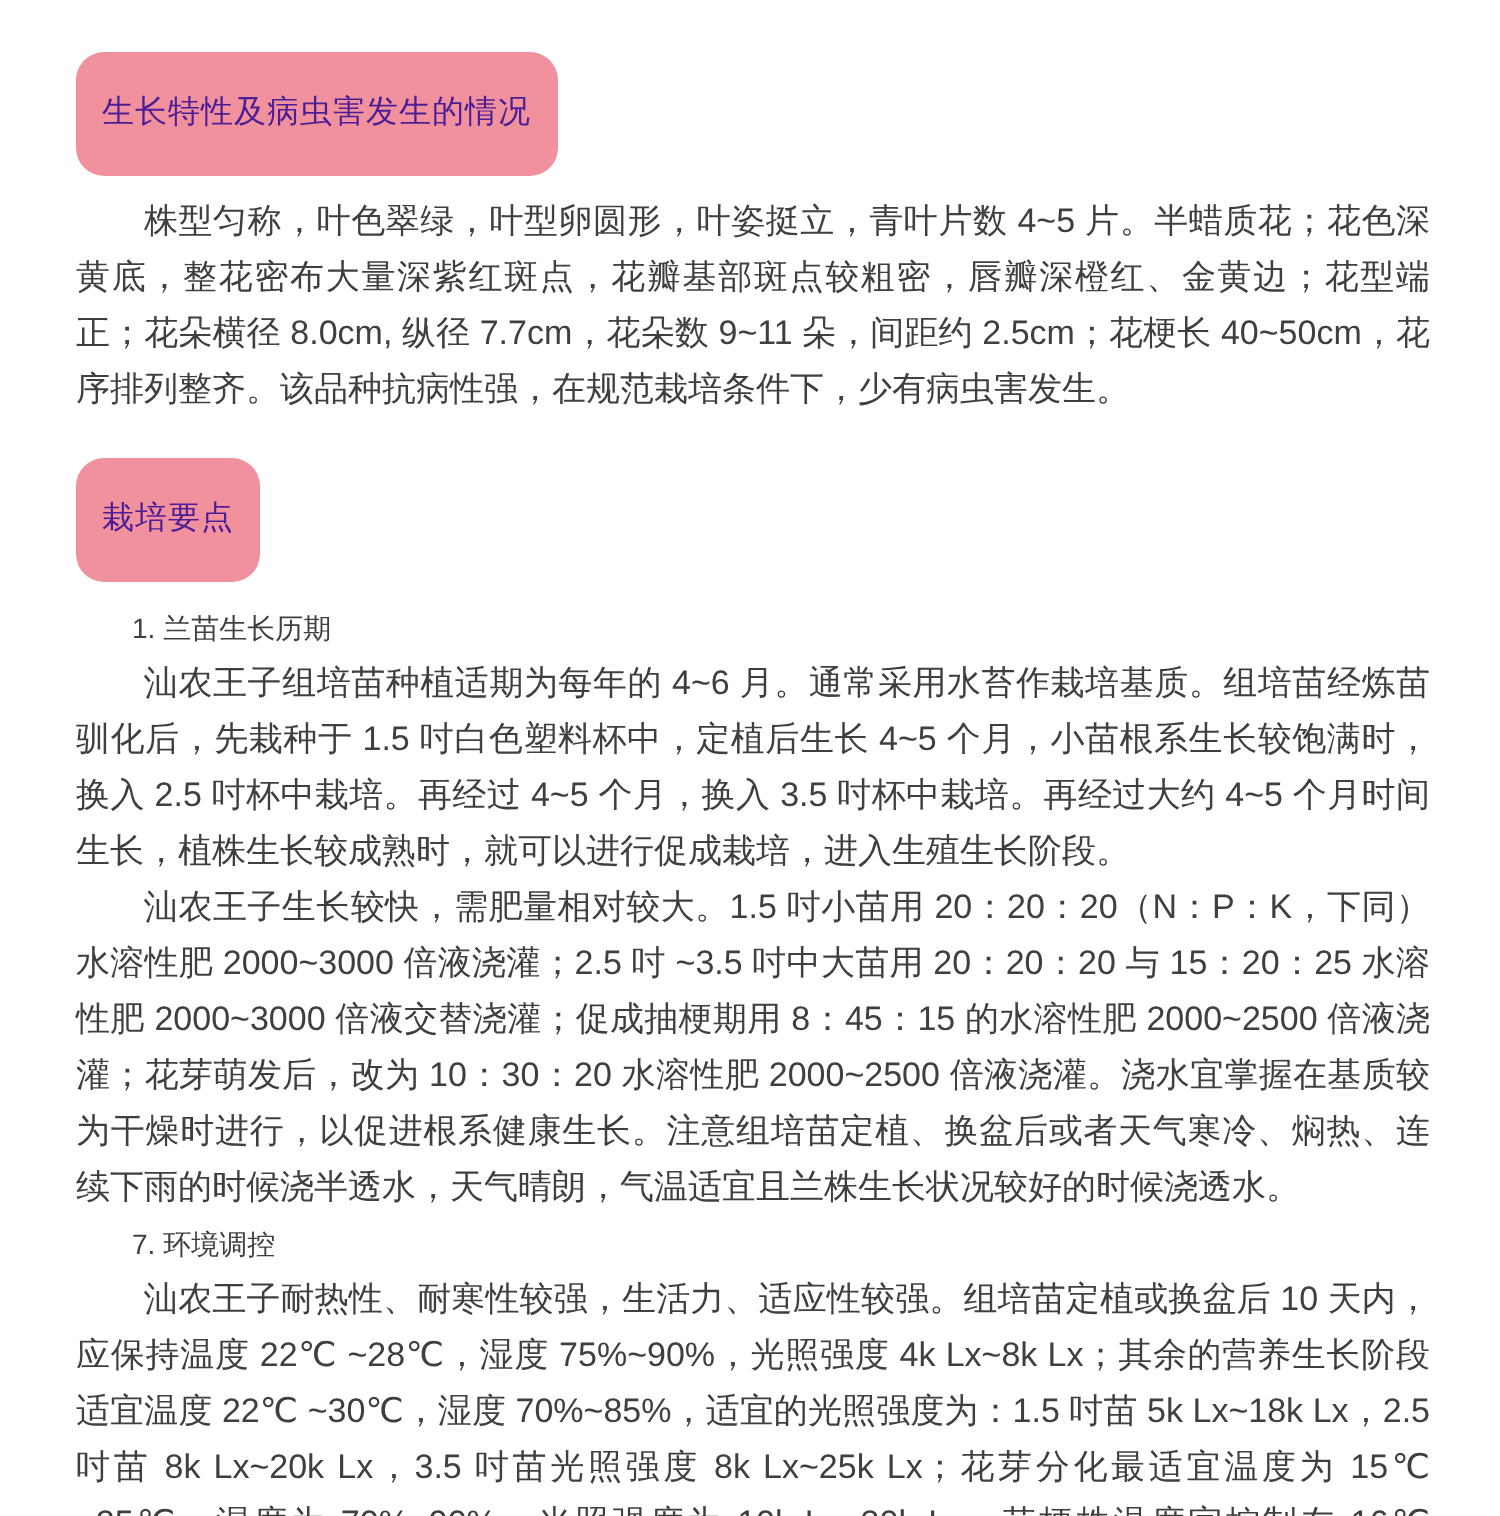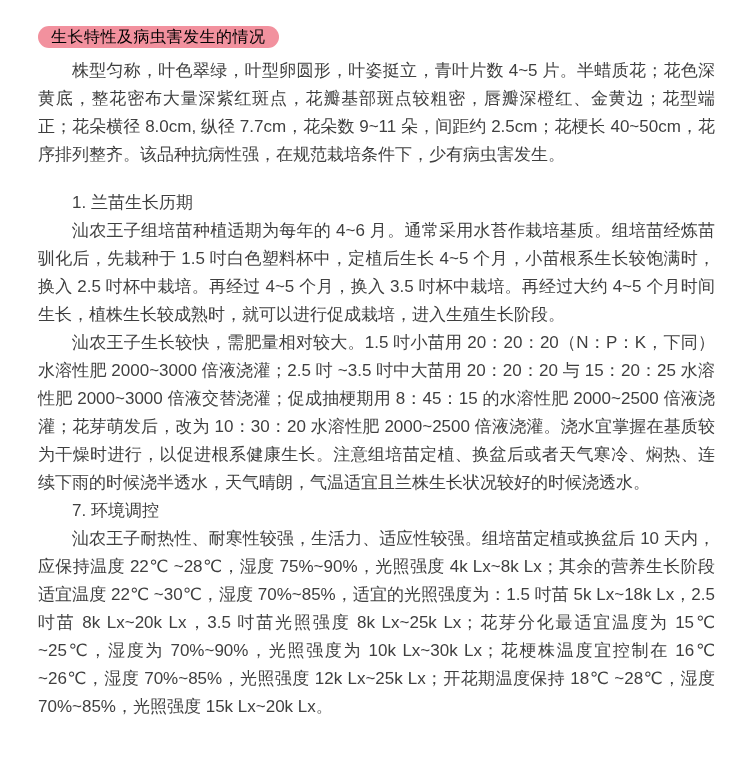--- a/index.html
+++ b/index.html
@@ -12,56 +12,57 @@
     color: #3f3f3f;
   }
   .page {
     padding: 26px 35px 10px 38px;
   }
   .section { }
   .section + .section { margin-top: 20px; }
   .section-badge {
     display: inline-block;
     background: #f2919e;
-    color: #000000;
+    color: #4c1d95;
     font-size: 16px;
     line-height: 18px;
-    padding: 2px 13px;
+    padding: 22px 13px;
     letter-spacing: 0.5px;
     border-radius: 14px;
   }
   .section-body {
     margin-top: 9px;
     font-size: 17px;
     line-height: 28px;
     text-align: justify;
   }
   .section-body p {
     text-indent: 2em;
     margin: 0;
   }
   .sub-heading {
     text-indent: 2em;
-    font-size: 17px;
+    font-size: 14px;
     line-height: 28px;
   }
 </style>
 </head>
 <body>
 
 <div class="page">
 
   <div class="section">
     <span class="section-badge">生长特性及病虫害发生的情况</span>
     <div class="section-body">
       <p>株型匀称，叶色翠绿，叶型卵圆形，叶姿挺立，青叶片数 4~5 片。半蜡质花；花色深黄底，整花密布大量深紫红斑点，花瓣基部斑点较粗密，唇瓣深橙红、金黄边；花型端正；花朵横径 8.0cm, 纵径 7.7cm，花朵数 9~11 朵，间距约 2.5cm；花梗长 40~50cm，花序排列整齐。该品种抗病性强，在规范栽培条件下，少有病虫害发生。</p>
     </div>
   </div>
 
   <div class="section">
+    <span class="section-badge">栽培要点</span>
     <div class="section-body">
 
       <div class="sub-heading">1. 兰苗生长历期</div>
       <p>汕农王子组培苗种植适期为每年的 4~6 月。通常采用水苔作栽培基质。组培苗经炼苗驯化后，先栽种于 1.5 吋白色塑料杯中，定植后生长 4~5 个月，小苗根系生长较饱满时，换入 2.5 吋杯中栽培。再经过 4~5 个月，换入 3.5 吋杯中栽培。再经过大约 4~5 个月时间生长，植株生长较成熟时，就可以进行促成栽培，进入生殖生长阶段。</p>
 
       <p>汕农王子生长较快，需肥量相对较大。1.5 吋小苗用 20：20：20（N：P：K，下同）水溶性肥 2000~3000 倍液浇灌；2.5 吋 ~3.5 吋中大苗用 20：20：20 与 15：20：25 水溶性肥 2000~3000 倍液交替浇灌；促成抽梗期用 8：45：15 的水溶性肥 2000~2500 倍液浇灌；花芽萌发后，改为 10：30：20 水溶性肥 2000~2500 倍液浇灌。浇水宜掌握在基质较为干燥时进行，以促进根系健康生长。注意组培苗定植、换盆后或者天气寒冷、焖热、连续下雨的时候浇半透水，天气晴朗，气温适宜且兰株生长状况较好的时候浇透水。</p>
 
       <div class="sub-heading">7. 环境调控</div>
       <p>汕农王子耐热性、耐寒性较强，生活力、适应性较强。组培苗定植或换盆后 10 天内，应保持温度 22℃ ~28℃，湿度 75%~90%，光照强度 4k Lx~8k Lx；其余的营养生长阶段适宜温度 22℃ ~30℃，湿度 70%~85%，适宜的光照强度为：1.5 吋苗 5k Lx~18k Lx，2.5 吋苗 8k Lx~20k Lx，3.5 吋苗光照强度 8k Lx~25k Lx；花芽分化最适宜温度为 15℃ ~25℃，湿度为 70%~90%，光照强度为 10k Lx~30k Lx；花梗株温度宜控制在 16℃ ~26℃，湿度 70%~85%，光照强度 12k Lx~25k Lx；开花期温度保持 18℃ ~28℃，湿度 70%~85%，光照强度 15k Lx~20k Lx。</p>
 

